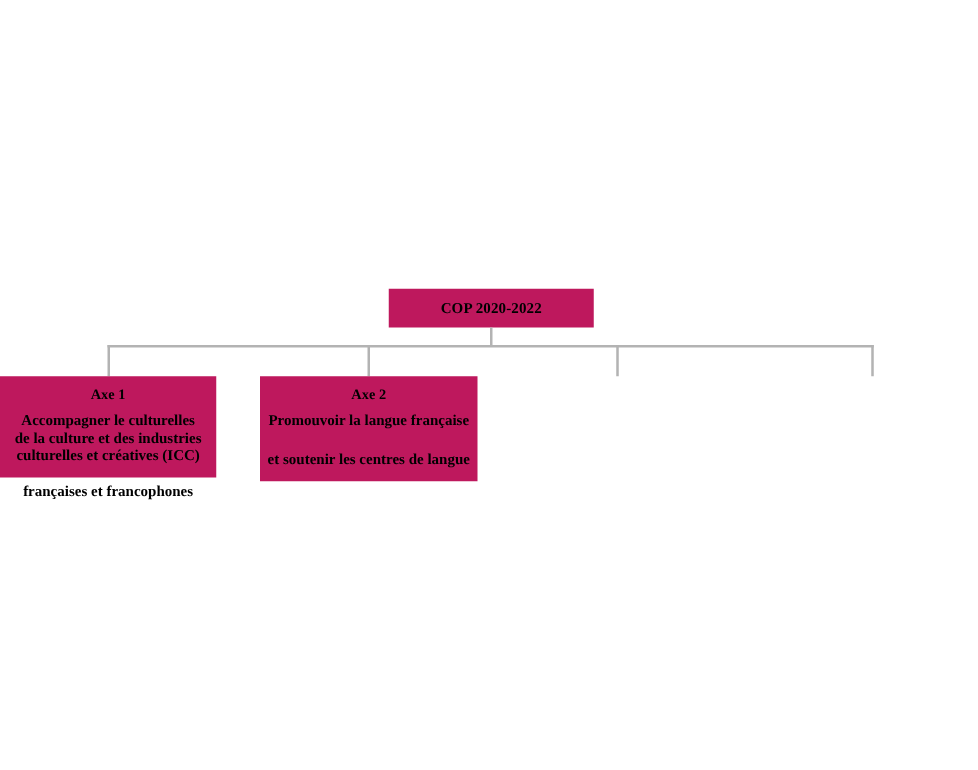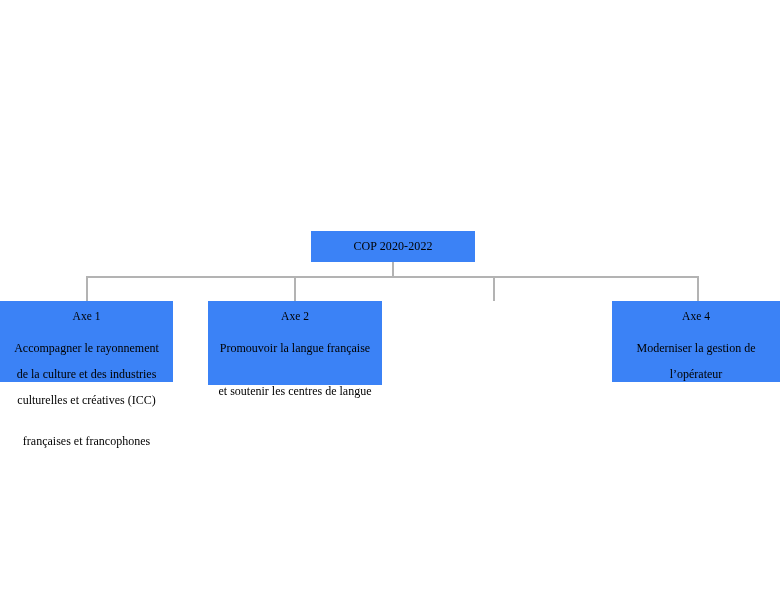--- a/index.html
+++ b/index.html
@@ -17,45 +17,45 @@
   #canvas {
     position: relative;
     width: 782px;
     height: 616px;
     background: #ffffff;
   }
 
   
   .node {
     position: absolute;
-    background: #3b82f6;
+    background: #be185d;
     box-sizing: border-box;
     display: flex;
     flex-direction: column;
     align-items: center;
     color: #000000;
     text-align: center;
     line-height: 1.18;
+    font-weight: bold;
   }
 
   .node-root {
     left: 311px;
     top: 231px;
     width: 164px;
     height: 31px;
     justify-content: center;
   }
   .node-root .node-title {
     font-size: 12px;
     letter-spacing: 0.1px;
   }
 
   .child {
     justify-content: flex-start;
-    gap: 12px;
   }
   .child .node-title {
     font-size: 11.5px;
     margin-top: 9px;
   }
   .child .node-desc {
     font-size: 12px;
     margin-top: 5px;
     white-space: nowrap;
   }
@@ -126,32 +126,27 @@
 
   <div class="conn v-line" id="conn-root-stub"></div>
   <div class="conn h-line" id="conn-bus"></div>
   <div class="conn v-line" id="conn-drop-1"></div>
   <div class="conn v-line" id="conn-drop-2"></div>
   <div class="conn v-line" id="conn-drop-3"></div>
   <div class="conn v-line" id="conn-drop-4"></div>
 
   <div class="node child" id="child-1">
     <div class="node-title">Axe 1</div>
-    <div class="node-desc">Accompagner le rayonnement</div>
+    <div class="node-desc">Accompagner le culturelles</div>
     <div class="node-desc" style="margin-top:0">de la culture et des industries</div>
     <div class="node-desc" style="margin-top:0">culturelles et créatives (ICC)</div>
     <div class="node-desc" style="margin-top:15px">françaises et francophones</div>
   </div>
 
   <div class="node child" id="child-2">
     <div class="node-title">Axe 2</div>
     <div class="node-desc">Promouvoir la langue française</div>
     <div class="node-desc" style="margin-top:17px">et soutenir les centres de langue</div>
   </div>
 
 
-  <div class="node child" id="child-4">
-    <div class="node-title">Axe 4</div>
-    <div class="node-desc">Moderniser la gestion de</div>
-    <div class="node-desc" style="margin-top:0">l’opérateur</div>
-  </div>
 
 </div>
 
 </body></html>

